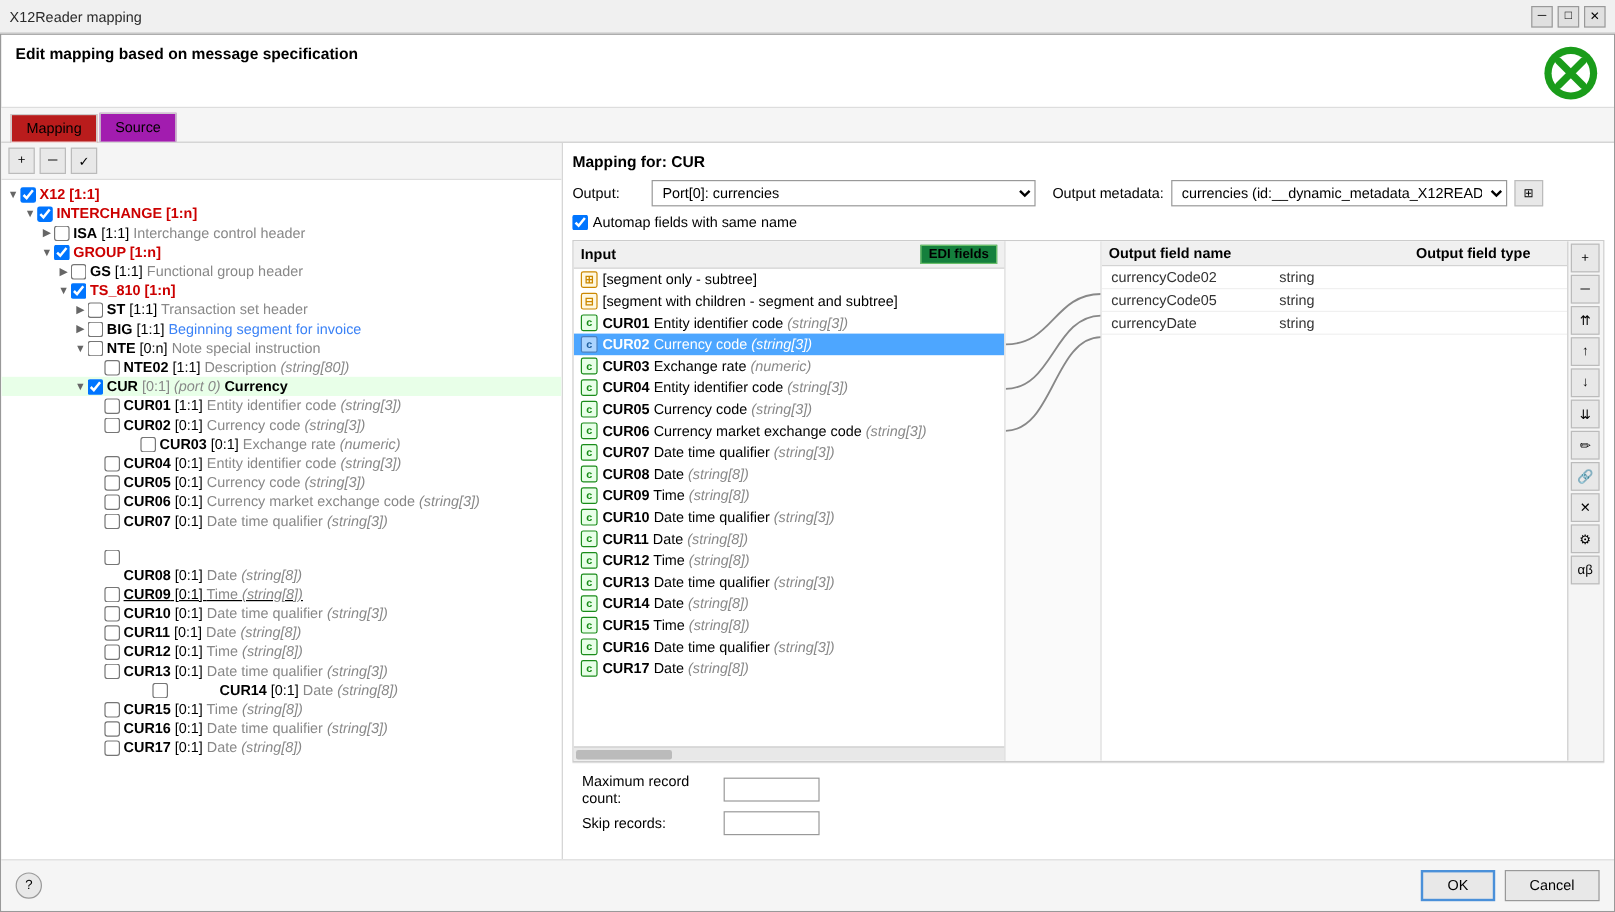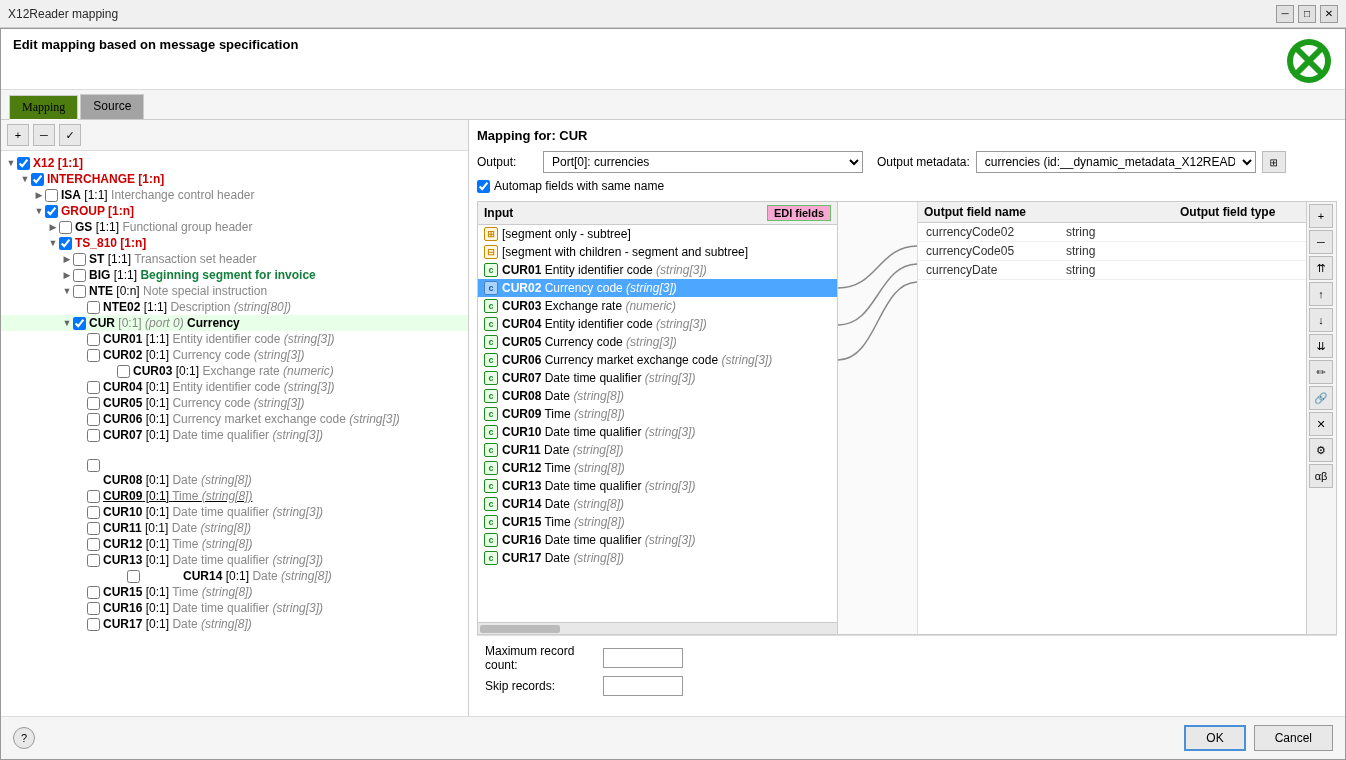--- a/index.html
+++ b/index.html
@@ -5,42 +5,42 @@
     * { box-sizing: border-box; margin: 0; padding: 0; font-family: 'Segoe UI', Tahoma, Geneva, Verdana, sans-serif; font-size: 12px; }
     body { background: #f0f0f0; width: 1346px; height: 760px; overflow: hidden; }
     .title-bar { background: #f0f0f0; border-bottom: 1px solid #ccc; display: flex; align-items: center; justify-content: space-between; padding: 4px 8px; height: 28px; }
     .title-bar-left { display: flex; align-items: center; gap: 6px; font-size: 12px; }
     .title-bar-controls { display: flex; gap: 4px; }
     .title-btn { width: 18px; height: 18px; border: 1px solid #999; background: #e0e0e0; cursor: pointer; display: flex; align-items: center; justify-content: center; font-size: 10px; }
     .main-window { background: white; border: 1px solid #999; margin: 0; height: 732px; display: flex; flex-direction: column; }
     .header-area { padding: 8px 12px 4px 12px; display: flex; align-items: flex-start; justify-content: space-between; border-bottom: 1px solid #ddd; }
     .header-title { font-weight: bold; font-size: 13px; }
     .tabs-bar { display: flex; border-bottom: 1px solid #ccc; padding: 0 8px; background: #f5f5f5; }
-    .tab { padding: 4px 12px; border: 1px solid #ccc; border-bottom: none; background: #a3a3a3; cursor: pointer; font-size: 12px; margin-right: 2px; margin-top: 4px; }
-    .tab.active { background: #4d7c0f; border-bottom: 1px solid white; position: relative; top: 1px; font-family: Liberation Serif, serif; }
+    .tab { padding: 4px 12px; border: 1px solid #ccc; border-bottom: none; background: #a21caf; cursor: pointer; font-size: 12px; margin-right: 2px; margin-top: 4px; }
+    .tab.active { background: #b91c1c; border-bottom: 1px solid white; position: relative; top: 1px; }
     .content-area { display: flex; flex: 1; overflow: hidden; }
     .left-panel { width: 468px; border-right: 1px solid #ccc; display: flex; flex-direction: column; overflow: hidden; }
     .left-toolbar { display: flex; gap: 4px; padding: 4px 6px; border-bottom: 1px solid #ddd; background: #f5f5f5; }
     .toolbar-btn { width: 22px; height: 22px; border: 1px solid #bbb; background: #e8e8e8; cursor: pointer; display: flex; align-items: center; justify-content: center; font-size: 11px; }
     .tree-area { flex: 1; overflow-y: auto; overflow-x: auto; padding: 4px 0; background: white; }
     .tree-item { display: flex; align-items: center; padding: 1px 0; padding-left: 8px; cursor: pointer; white-space: nowrap; }
     .tree-expand { width: 12px; height: 12px; display: inline-flex; align-items: center; justify-content: center; cursor: pointer; font-size: 9px; color: #666; }
     .tree-checkbox { width: 13px; height: 13px; margin-right: 3px; }
     .right-panel { flex: 1; display: flex; flex-direction: column; padding: 8px; overflow: hidden; }
     .mapping-title { font-weight: bold; font-size: 13px; margin-bottom: 8px; }
     .mapping-row { display: flex; align-items: center; margin-bottom: 6px; gap: 6px; }
     .mapping-label { font-size: 12px; width: 60px; }
     .mapping-select { height: 22px; border: 1px solid #999; background: white; font-size: 12px; padding: 0 4px; flex: 1; max-width: 320px; appearance: auto; }
     .output-meta-select { height: 22px; border: 1px solid #999; background: white; font-size: 12px; padding: 0 4px; flex: 1; max-width: 280px; appearance: auto; }
     .output-meta-btn { width: 24px; height: 22px; border: 1px solid #bbb; background: #e8e8e8; cursor: pointer; display: flex; align-items: center; justify-content: center; font-size: 10px; }
     .automap-row { display: flex; align-items: center; gap: 4px; margin-bottom: 8px; }
     .automap-row label { font-size: 12px; }
     .input-panel { width: 360px; border-right: 1px solid #ccc; display: flex; flex-direction: column; overflow: hidden; }
     .input-header { background: #f0f0f0; border-bottom: 1px solid #ccc; padding: 3px 6px; font-weight: bold; font-size: 12px; display: flex; align-items: center; justify-content: space-between; }
-    .edi-badge { background: #f9a8d4; padding: 1px 6px; font-size: 11px; font-weight: bold; border: 1px solid #6abf6a; }
+    .edi-badge { background: #15803d; padding: 1px 6px; font-size: 11px; font-weight: bold; border: 1px solid #6abf6a; }
     .input-list { flex: 1; overflow-y: auto; overflow-x: hidden; background: white; }
     .input-item { display: flex; align-items: center; padding: 2px 6px; cursor: pointer; white-space: nowrap; }
     .input-item.selected { background: #4da6ff; color: white; }
     .input-icon { width: 14px; height: 14px; display: inline-flex; align-items: center; justify-content: center; border: 1px solid #1a8c1a; background: #e8ffe8; color: #1a8c1a; font-size: 9px; font-weight: bold; margin-right: 4px; border-radius: 2px; }
     .input-icon.subtree { border: 1px solid #cc8800; background: #fff8e0; color: #cc8800; width: 14px; height: 14px; }
     .output-row { display: flex; padding: 2px 8px; border-bottom: 1px solid #f0f0f0; }
     .output-field-name { width: 140px; color: #333; }
     .output-field-type { color: #333; }
     .side-toolbar { display: flex; flex-direction: column; gap: 2px; padding: 2px; border-left: 1px solid #ccc; background: #f5f5f5; width: 30px; }
     .side-btn { width: 24px; height: 24px; border: 1px solid #bbb; background: #e8e8e8; cursor: pointer; display: flex; align-items: center; justify-content: center; font-size: 11px; }
@@ -134,21 +134,21 @@
 
         <div class="tree-item" style="padding-left: 60px;">
           <span class="tree-expand">▶</span>
           <input type="checkbox" class="tree-checkbox" style="">
           <span style="font-size: 12px;"><b>ST</b> [1:1]  <span style="color:#888;">Transaction set header</span></span>
         </div>
 
         <div class="tree-item" style="padding-left: 60px;">
           <span class="tree-expand">▶</span>
           <input type="checkbox" class="tree-checkbox" style="">
-          <span style="font-size: 12px;"><b>BIG</b> [1:1]  <span style="color:#15803d;font-weight:bold;">Beginning segment for invoice</span></span>
+          <span style="font-size: 12px;"><b>BIG</b> [1:1]  <span style="color:#3b82f6;">Beginning segment for invoice</span></span>
         </div>
 
         <div class="tree-item" style="padding-left: 60px;">
           <span class="tree-expand">▼</span>
           <input type="checkbox" class="tree-checkbox" style="">
           <span style="font-size: 12px;"><b>NTE</b> [0:n]  <span style="color:#888;">Note special instruction</span></span>
         </div>
 
 
         <div class="tree-item" style="padding-left: 74px;">

